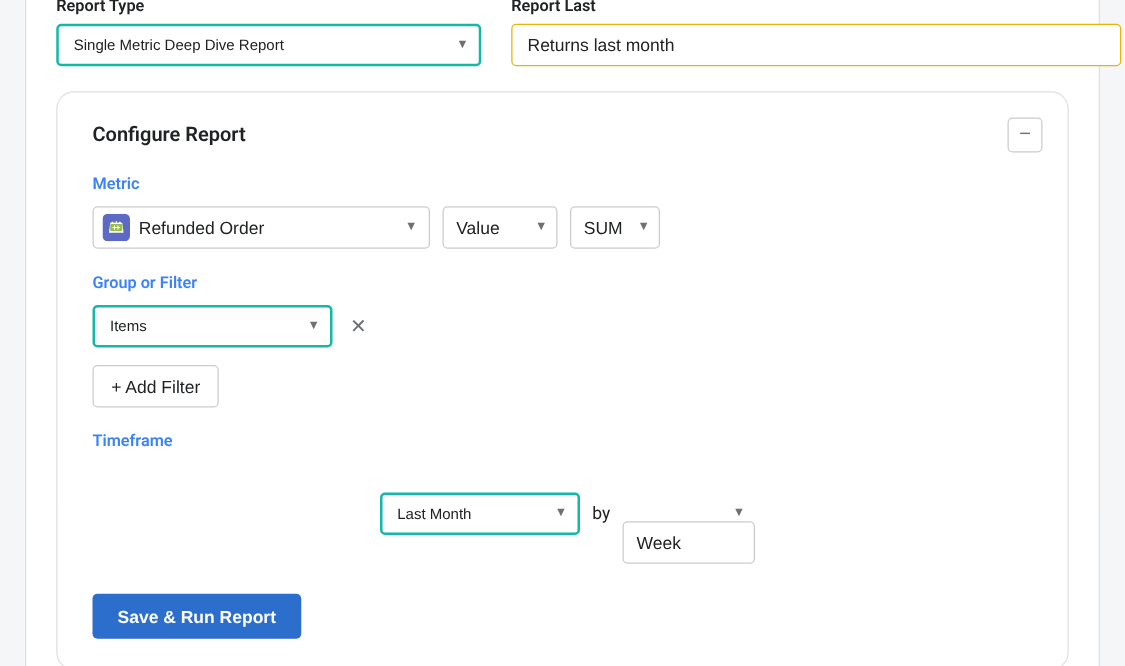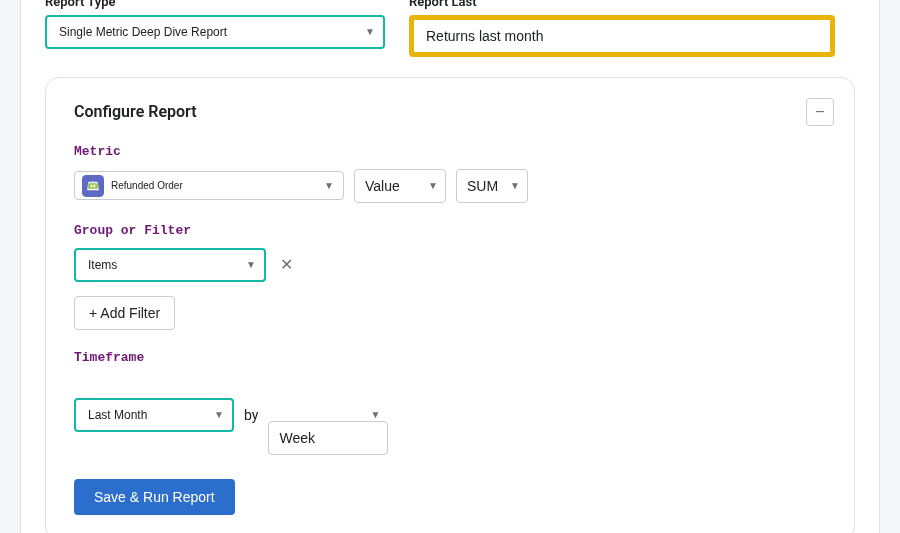--- a/index.html
+++ b/index.html
@@ -64,26 +64,26 @@
       position: absolute;
       right: 10px;
       pointer-events: none;
       color: #6d7175;
       font-size: 10px;
     }
     .report-type .select-wrapper {
       width: 340px;
     }
     .report-name input[type="text"] {
-      border: 5px solid #eab308;
+      border: 1px solid #eab308;
       border-radius: 4px;
       padding: 8px 12px;
       font-size: 14px;
       color: #202223;
-      width: 426px;
+      width: 488px;
       outline: none;
     }
     .configure-section {
       border: 1px solid #dde0e4;
       border-radius: 14px;
       padding: 20px 20px 24px 28px;
     }
     .configure-header {
       display: flex;
       justify-content: space-between;
@@ -105,43 +105,42 @@
       align-items: center;
       justify-content: center;
       cursor: pointer;
       color: #6d7175;
       font-size: 16px;
       line-height: 1;
     }
     .section-label {
       font-size: 13px;
       font-weight: 600;
-      color: #701a75;
+      color: #3b82f6;
       margin-bottom: 10px;
-      font-family: Liberation Mono, monospace;
     }
     .metric-row {
       display: flex;
       gap: 10px;
       align-items: center;
       margin-bottom: 20px;
     }
     .metric-dropdown {
       position: relative;
       display: flex;
       align-items: center;
     }
     .metric-dropdown select {
       appearance: none;
       -webkit-appearance: none;
       background: #fff;
       border: 1px solid #c9cccf;
       border-radius: 4px;
       padding: 8px 32px 8px 36px;
-      font-size: 10px;
+      font-size: 14px;
       color: #202223;
       cursor: pointer;
       width: 270px;
     }
     .metric-icon {
       position: absolute;
       left: 8px;
       width: 22px;
       height: 22px;
       pointer-events: none;
@@ -201,40 +200,41 @@
       font-weight: 500;
       color: #202223;
       cursor: pointer;
       margin-bottom: 20px;
     }
     .timeframe-row {
       display: flex;
       gap: 10px;
       align-items: center;
       margin-bottom: 24px;
+      justify-content: center;
     }
     .by-label {
       font-size: 14px;
       color: #202223;
     }
     .timeframe-row .select-wrapper select {
       width: 160px;
     }
     .week-select select {
-      width: 120px;
+      width: 106px;
       margin-top: 46px;
     }
     .save-run-btn {
       background: #2c6ecb;
       color: #fff;
       border: none;
       border-radius: 4px;
       padding: 10px 20px;
       font-size: 14px;
-      font-weight: 400;
+      font-weight: 700;
       cursor: pointer;
     }
   </style>
 </head>
 <body>
 
 <div class="outer-container">
 
   <div class="top-row">
     <div class="field-group report-type">

